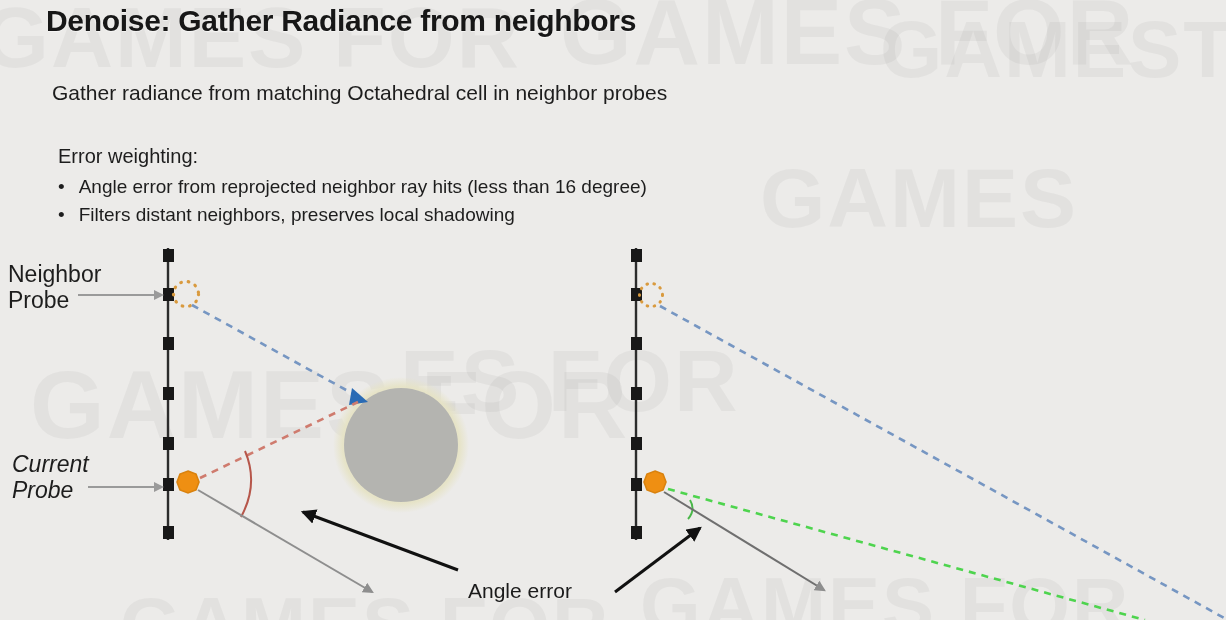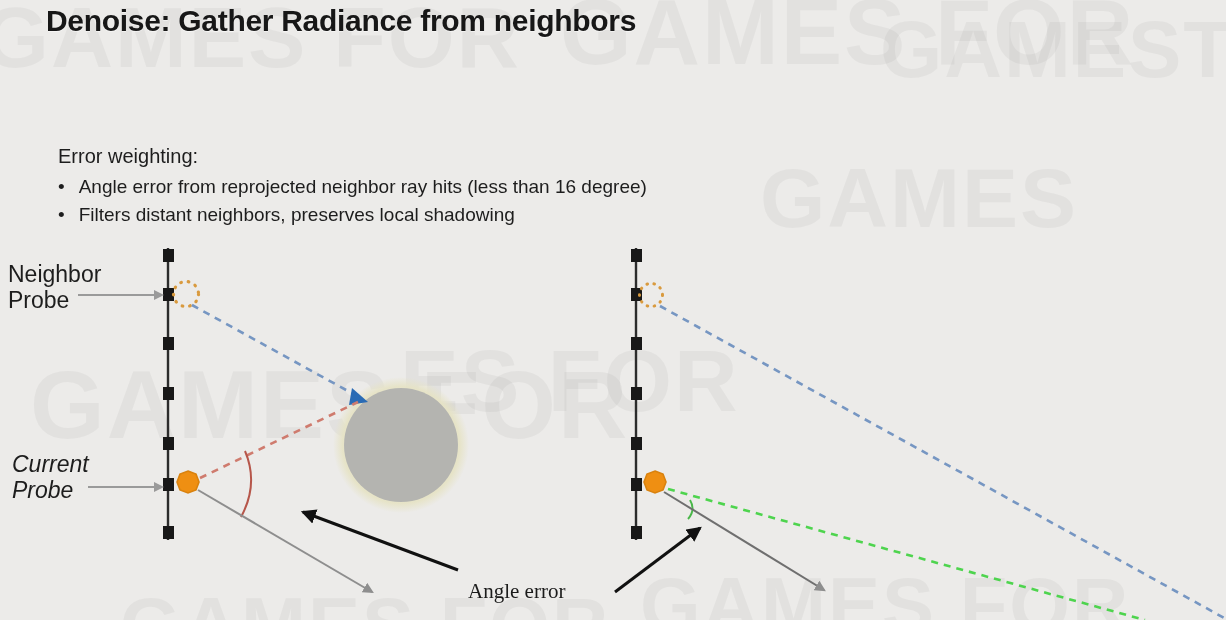--- a/index.html
+++ b/index.html
@@ -85,21 +85,20 @@
     line-height: 1.14;
   }
   #lbl-neighbor { left: 8px;  top: 261px; }
   #lbl-current  { left: 12px;  top: 451px; font-style: italic; }
   #lbl-angle-error {
     position: absolute;
     left: 468px;
     top: 579px;
     font-size: 21px;
     color: #1b1b1b;
-    font-family: Liberation Serif, serif;
   }
 
   
   #diagram {
     position: absolute;
     left: 0;
     top: 0;
     width: 1226px;
     height: 620px;
   }
@@ -112,20 +111,21 @@
   <div class="watermark wm1">GAMES FOR</div>
   <div class="watermark wm2">GAMES FOR</div>
   <div class="watermark wm3">GAMESTO</div>
   <div class="watermark wm4">GAMES FOR</div>
   <div class="watermark wm5">ES FOR</div>
   <div class="watermark wm6">GAMES</div>
   <div class="watermark wm7">GAMES FOR</div>
   <div class="watermark wm8">GAMES FOR</div>
 
   <div id="title">Denoise: Gather Radiance from neighbors</div>
+  <div id="subtitle">Gather radiance from matching Octahedral cell in neighbor probes</div>
   <div id="errhead">Error weighting:</div>
 
   <div class="bullet" id="bullet0">
     <span class="dot">•</span>
     <span>Angle error from reprojected neighbor ray hits (less than 16 degree)</span>
   </div>
   <div class="bullet" id="bullet1">
     <span class="dot">•</span>
     <span>Filters distant neighbors, preserves local shadowing</span>
   </div>

